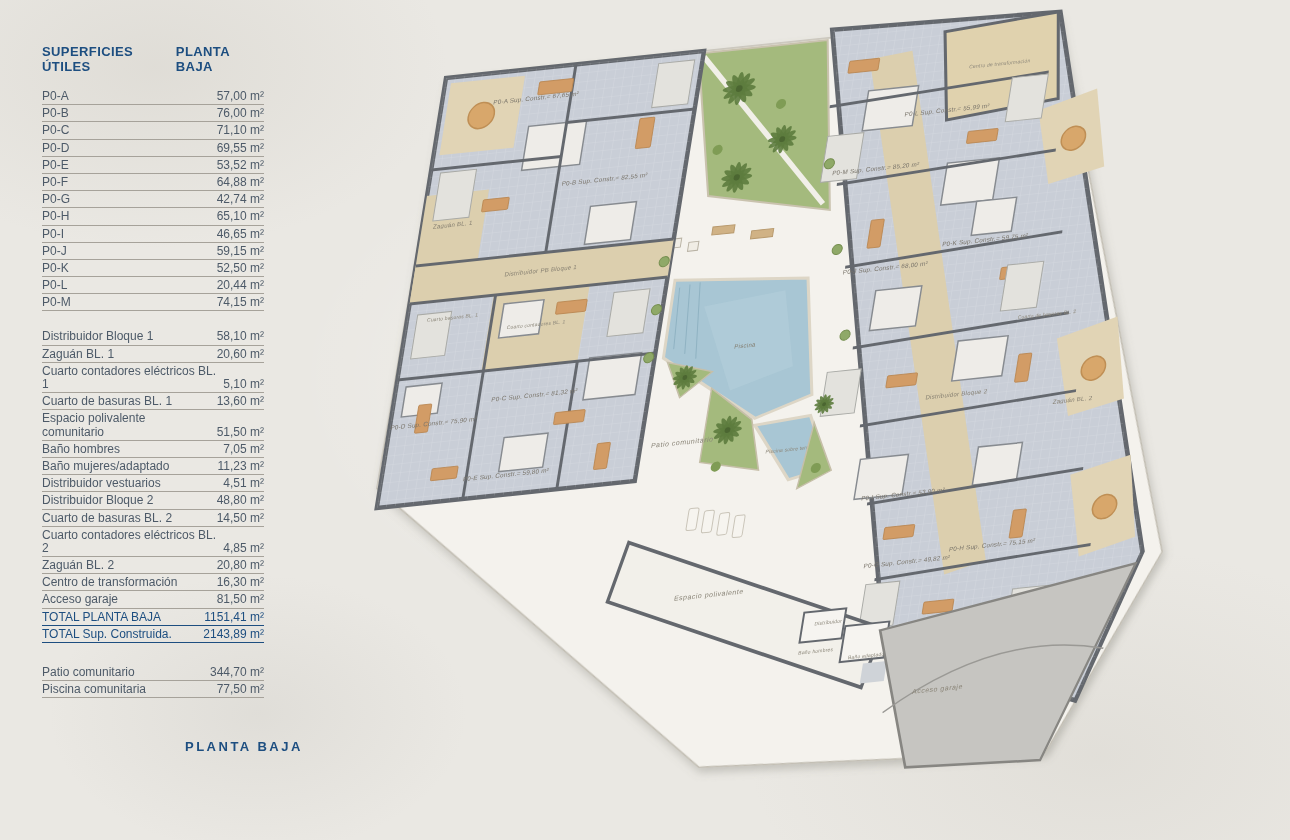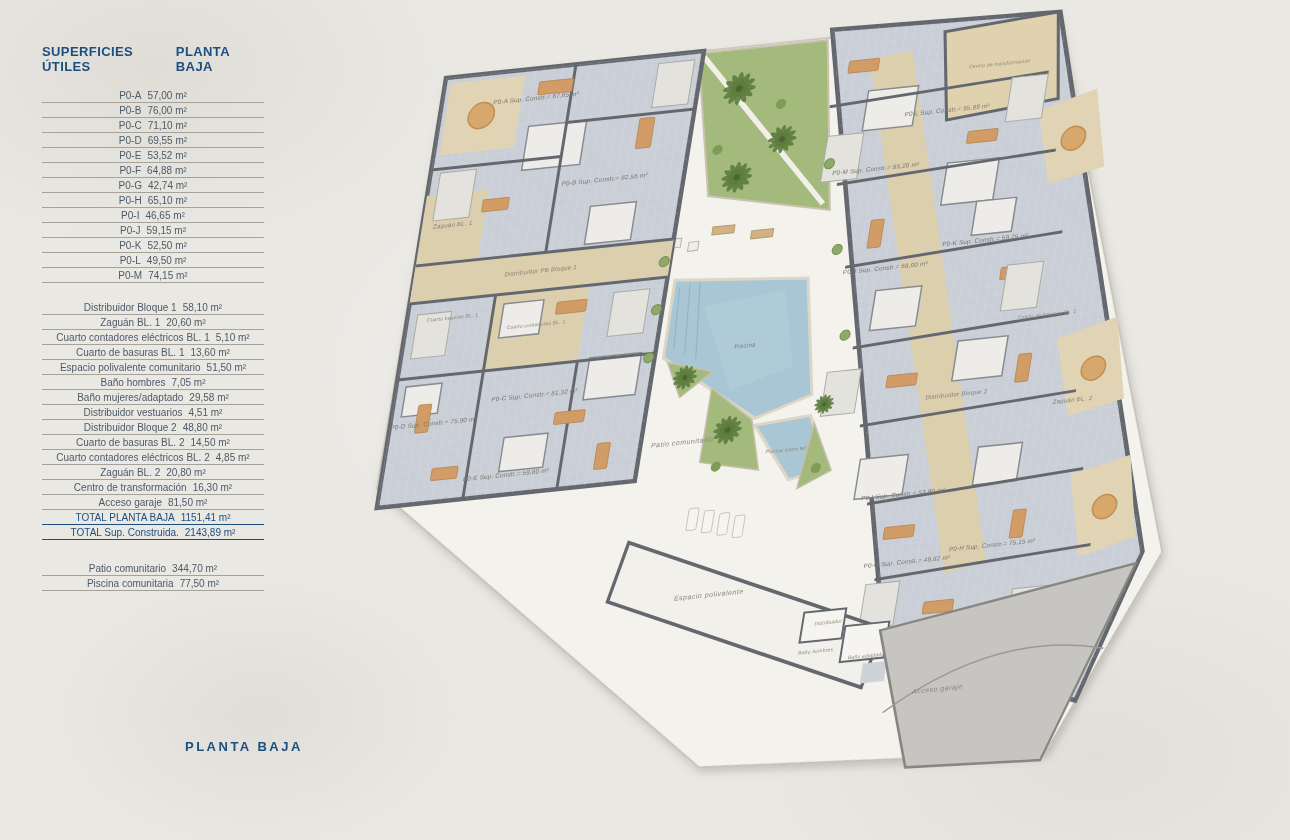--- a/index.html
+++ b/index.html
@@ -9,22 +9,22 @@
     background-color:#eae8e3;
     background-image:
       radial-gradient(ellipse 420px 260px at 12% 8%, rgba(175,170,158,.18), rgba(0,0,0,0) 70%),
       radial-gradient(ellipse 500px 300px at 85% 90%, rgba(175,170,158,.15), rgba(0,0,0,0) 70%),
       radial-gradient(ellipse 300px 200px at 20% 85%, rgba(160,158,150,.14), rgba(0,0,0,0) 70%),
       radial-gradient(ellipse 600px 380px at 55% 45%, rgba(255,255,255,.35), rgba(0,0,0,0) 70%);
   }
   .surfaces{position:absolute;left:42px;top:44px;width:222px;}
   .surfaces-header{display:flex;justify-content:space-between;color:#1d4e80;
     font-size:13px;font-weight:bold;letter-spacing:.4px;margin-bottom:14px;}
-  .srow{display:flex;justify-content:center;align-items:flex-end;
-    font-size:10px;color:#4d5a68;padding:2px 0 1px;border-bottom:1px solid #a6a29a;
+  .srow{display:flex;justify-content:space-between;align-items:flex-end;
+    font-size:12px;color:#4d5a68;padding:2px 0 1px;border-bottom:1px solid #a6a29a;
     line-height:1.1;}
   .srow .val{white-space:nowrap;padding-left:6px;}
   .sec{margin-bottom:0;}
   .sec.units{margin-bottom:17px;}
   .sec.outdoor{margin-top:21px;}
   .srow.total{color:#1d4e80;font-weight:normal;border-bottom:1.5px solid #1d4e80;}
   .footer-title{position:absolute;left:185px;top:739px;color:#1d4e80;
     font-size:13px;font-weight:bold;letter-spacing:2.5px;}
   svg{position:absolute;left:0;top:0;}
   text{font-family:"Liberation Sans",sans-serif;}
@@ -95,21 +95,21 @@
         <span class="val">59,15 m²</span>
       </div>
 
       <div class="srow">
         <span class="lab">P0-K</span>
         <span class="val">52,50 m²</span>
       </div>
 
       <div class="srow">
         <span class="lab">P0-L</span>
-        <span class="val">49,50 m²</span>
+        <span class="val">20,44 m²</span>
       </div>
 
       <div class="srow">
         <span class="lab">P0-M</span>
         <span class="val">74,15 m²</span>
       </div>
     </div>
 
   <div class="sec">
 
@@ -138,21 +138,21 @@
         <span class="val">51,50 m²</span>
       </div>
 
       <div class="srow">
         <span class="lab">Baño hombres</span>
         <span class="val">7,05 m²</span>
       </div>
 
       <div class="srow">
         <span class="lab">Baño mujeres/adaptado</span>
-        <span class="val">29,58 m²</span>
+        <span class="val">11,23 m²</span>
       </div>
 
       <div class="srow">
         <span class="lab">Distribuidor vestuarios</span>
         <span class="val">4,51 m²</span>
       </div>
 
       <div class="srow">
         <span class="lab">Distribuidor Bloque 2</span>
         <span class="val">48,80 m²</span>

